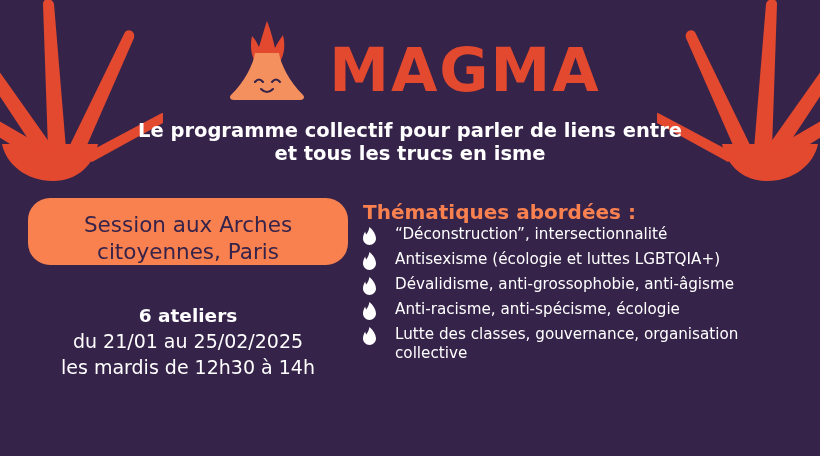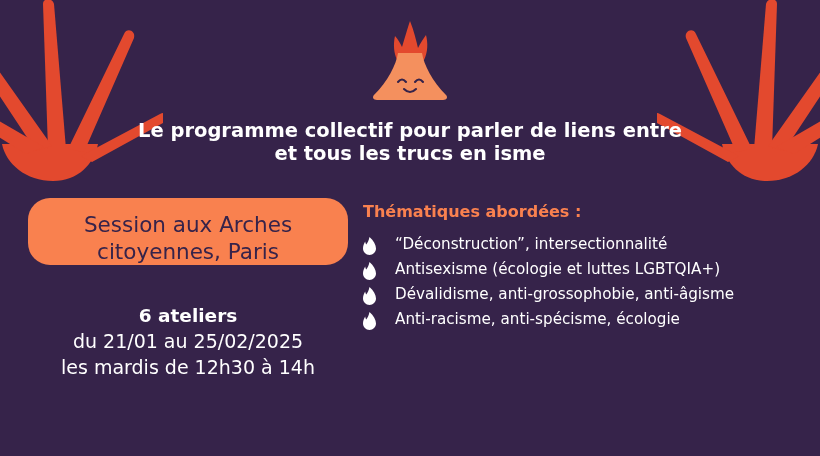--- a/index.html
+++ b/index.html
@@ -119,24 +119,23 @@
 
   
   .right-col {
     position: absolute;
     left: 363px;
     top: 199px;
     width: 440px;
   }
   .themes-title {
     color: #f9814f;
-    font-size: 16px;
+    font-size: 20px;
     font-weight: 600;
     line-height: 26px;
-    margin-bottom: 10px;
     font-family: "DejaVu Sans", sans-serif;
   }
   .theme-item {
     display: flex;
     align-items: flex-start;
     gap: 19px;
     margin-bottom: 5px;
   }
   .flame-bullet {
     flex: 0 0 auto;
@@ -184,20 +183,21 @@
 
       <path fill="#e3492e" d="M48 2 C44 14 42 22 40 28 C38 24 36 20 33 17 C31 26 32 34 35 41 L62 41 C66 33 66 24 64 16 C61 20 58 25 56 29 C54 21 52 12 48 2 Z"></path>
 
       <path fill="#f4905e" d="M36 34 L60 34 C62 46 70 62 84 76 C86 78 85 81 81 81 L15 81 C11 81 10 78 12 76 C26 62 34 46 36 34 Z"></path>
 
       <path d="M36 63 q4 -5 8 0" stroke="#36234a" stroke-width="2.1" fill="none" stroke-linecap="round"></path>
       <path d="M53 63 q4 -5 8 0" stroke="#36234a" stroke-width="2.1" fill="none" stroke-linecap="round"></path>
 
       <path d="M42 70 q6 6 12 0" stroke="#36234a" stroke-width="2.1" fill="none" stroke-linecap="round"></path>
     </svg>
+    <div class="brand">MAGMA</div>
   </div>
 
   <div class="subtitle">
     <div>Le programme collectif pour parler de liens entre</div>
     <div>et tous les trucs en isme</div>
   </div>
 
   <div class="left-col">
     <div class="badge">
       <div>Session aux Arches</div>
@@ -230,16 +230,22 @@
             <path fill="#ffffff" d="M6.5 0 C5.6 4 4.4 6 3.2 7.6 C2.6 6.6 2.3 5.6 2.2 4.6 C0.8 7 0 9.4 0 11.6 C0 15.2 2.9 18 6.5 18 C10.1 18 13 15.2 13 11.6 C13 7.8 10.6 3.4 6.5 0 Z"></path>
           </svg>
           <span class="theme-text">Dévalidisme, anti-grossophobie, anti-âgisme</span>
         </div>
         <div class="theme-item">
           <svg class="flame-bullet" viewBox="0 0 13 18">
             <path fill="#ffffff" d="M6.5 0 C5.6 4 4.4 6 3.2 7.6 C2.6 6.6 2.3 5.6 2.2 4.6 C0.8 7 0 9.4 0 11.6 C0 15.2 2.9 18 6.5 18 C10.1 18 13 15.2 13 11.6 C13 7.8 10.6 3.4 6.5 0 Z"></path>
           </svg>
           <span class="theme-text">Anti-racisme, anti-spécisme, écologie</span>
         </div>
+        <div class="theme-item">
+          <svg class="flame-bullet" viewBox="0 0 13 18">
+            <path fill="#ffffff" d="M6.5 0 C5.6 4 4.4 6 3.2 7.6 C2.6 6.6 2.3 5.6 2.2 4.6 C0.8 7 0 9.4 0 11.6 C0 15.2 2.9 18 6.5 18 C10.1 18 13 15.2 13 11.6 C13 7.8 10.6 3.4 6.5 0 Z"></path>
+          </svg>
+          <span class="theme-text">Lutte des classes, gouvernance, organisation collective</span>
+        </div>
       </div>
   </div>
 
 </div>
 
 </body></html>

